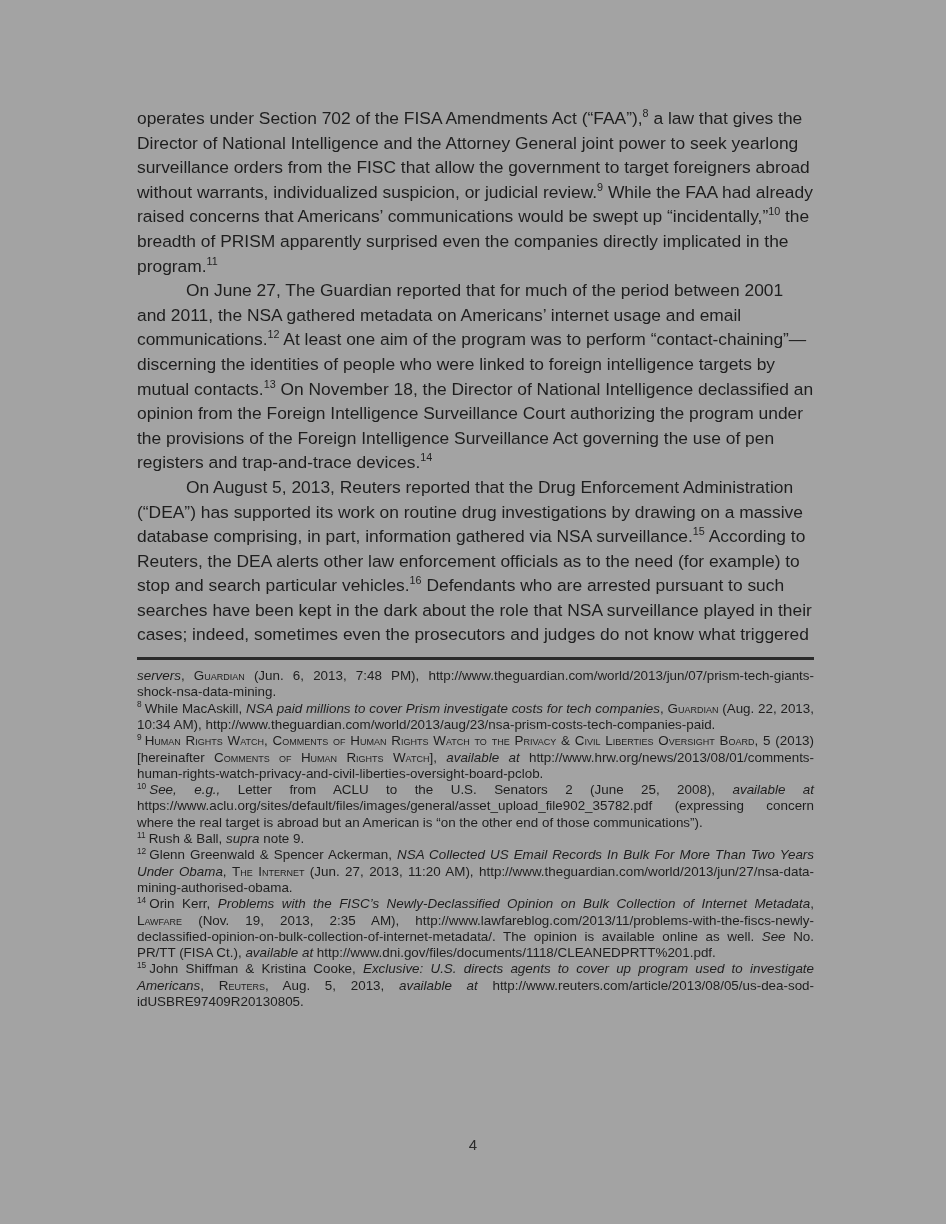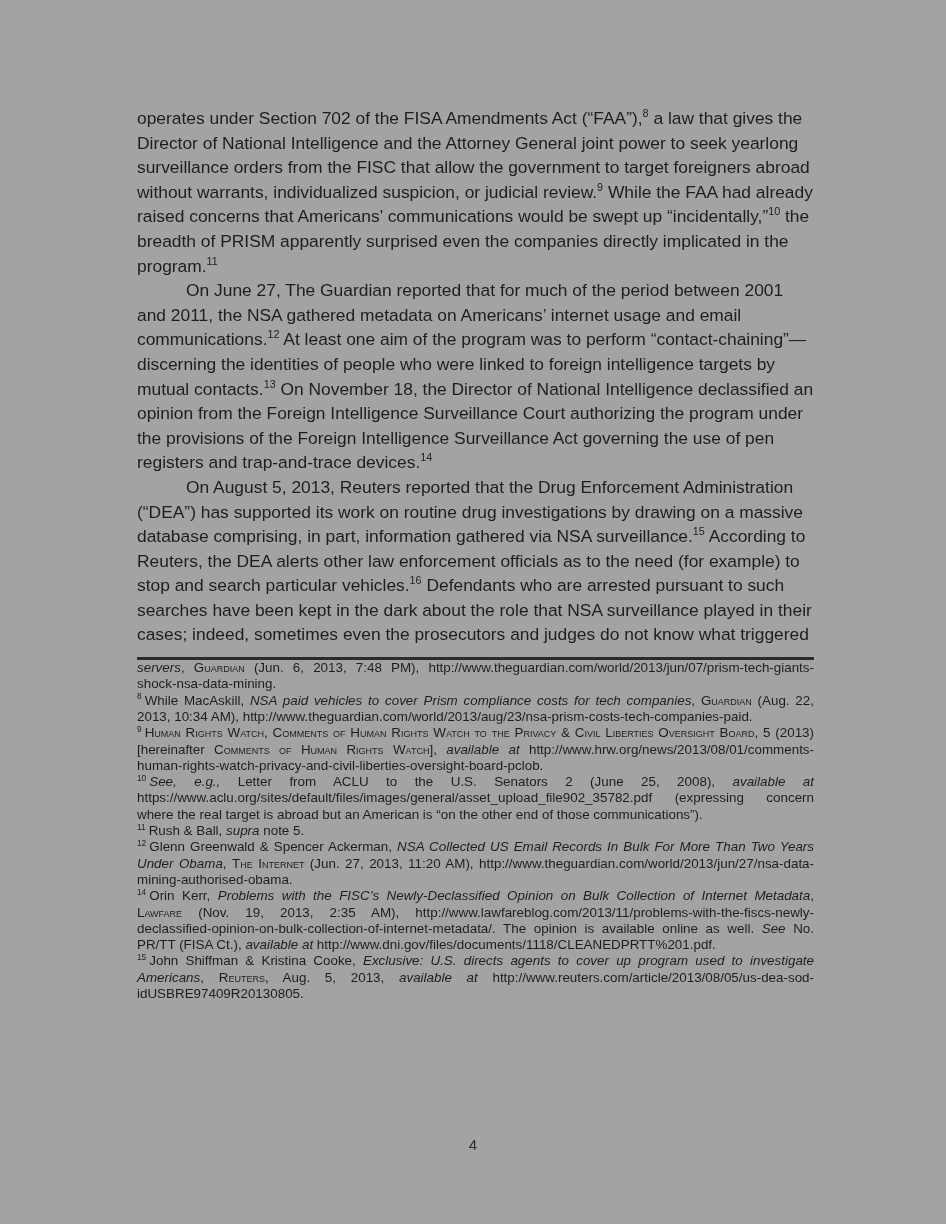--- a/index.html
+++ b/index.html
@@ -30,20 +30,21 @@
     vertical-align: super;
     line-height: 0;
   }
   .rule {
     margin-top: 10px;
     border-top: 3px solid #2b2b2b;
     width: 100%;
     height: 0;
   }
   .footnotes {
+    margin-top: 8px;
     font-size: 13.4px;
     line-height: 16.3px;
     text-align: justify;
     overflow-wrap: anywhere;
   }
   .footnote { margin: 0; }
   .fnnum { margin-right: 3px; }
   .it { font-style: italic; }
   .sc { font-variant: small-caps; }
   .page-number {
@@ -62,23 +63,23 @@
 <div class="page">
   <div class="content">
     <div id="body-text">
         <p class="para"><span>operates under Section 702 of the FISA Amendments Act (“FAA”),</span><sup>8</sup><span> a law that gives the Director of National Intelligence and the Attorney General joint power to seek yearlong surveillance orders from the FISC that allow the government to target foreigners abroad without warrants, individualized suspicion, or judicial review.</span><sup>9</sup><span> While the FAA had already raised concerns that Americans’ communications would be swept up “incidentally,”</span><sup>10</sup><span> the breadth of PRISM apparently surprised even the companies directly implicated in the program.</span><sup>11</sup></p>
         <p class="para indent"><span>On June 27, The Guardian reported that for much of the period between 2001 and 2011, the NSA gathered metadata on Americans’ internet usage and email communications.</span><sup>12</sup><span> At least one aim of the program was to perform “contact-chaining”—discerning the identities of people who were linked to foreign intelligence targets by mutual contacts.</span><sup>13</sup><span> On November 18, the Director of National Intelligence declassified an opinion from the Foreign Intelligence Surveillance Court authorizing the program under the provisions of the Foreign Intelligence Surveillance Act governing the use of pen registers and trap-and-trace devices.</span><sup>14</sup></p>
         <p class="para indent"><span>On August 5, 2013, Reuters reported that the Drug Enforcement Administration (“DEA”) has supported its work on routine drug investigations by drawing on a massive database comprising, in part, information gathered via NSA surveillance.</span><sup>15</sup><span> According to Reuters, the DEA alerts other law enforcement officials as to the need (for example) to stop and search particular vehicles.</span><sup>16</sup><span> Defendants who are arrested pursuant to such searches have been kept in the dark about the role that NSA surveillance played in their cases; indeed, sometimes even the prosecutors and judges do not know what triggered</span></p>
       </div>
     <div class="rule"></div>
     <div class="footnotes" id="footnotes">
         <div class="footnote"><span class="it">servers</span><span>, </span><span class="sc">Guardian</span><span> (Jun. 6, 2013, 7:48 PM), http://www.theguardian.com/world/2013/jun/07/prism-tech-giants-shock-nsa-data-mining.</span></div>
-        <div class="footnote"><sup class="fnnum">8</sup><span>While MacAskill, </span><span class="it">NSA paid vehicles to cover Prism compliance costs for tech companies</span><span>, </span><span class="sc">Guardian</span><span> (Aug. 22, 2013, 10:34 AM), http://www.theguardian.com/world/2013/aug/23/nsa-prism-costs-tech-companies-paid.</span></div>
+        <div class="footnote"><sup class="fnnum">8</sup><span>While MacAskill, </span><span class="it">NSA paid millions to cover Prism investigate costs for tech companies</span><span>, </span><span class="sc">Guardian</span><span> (Aug. 22, 2013, 10:34 AM), http://www.theguardian.com/world/2013/aug/23/nsa-prism-costs-tech-companies-paid.</span></div>
         <div class="footnote"><sup class="fnnum">9</sup><span class="sc">Human Rights Watch, Comments of Human Rights Watch to the Privacy &amp; Civil Liberties Oversight Board</span><span>, 5 (2013) [hereinafter </span><span class="sc">Comments of Human Rights Watch</span><span>], </span><span class="it">available at</span><span> http://www.hrw.org/news/2013/08/01/comments-human-rights-watch-privacy-and-civil-liberties-oversight-board-pclob.</span></div>
         <div class="footnote"><sup class="fnnum">10</sup><span class="it">See, e.g.,</span><span> Letter from ACLU to the U.S. Senators 2 (June 25, 2008), </span><span class="it">available at</span><span> https://www.aclu.org/sites/default/files/images/general/asset_upload_file902_35782.pdf (expressing concern where the real target is abroad but an American is “on the other end of those communications”).</span></div>
-        <div class="footnote"><sup class="fnnum">11</sup><span>Rush &amp; Ball, </span><span class="it">supra</span><span> note 5.</span></div>
+        <div class="footnote"><sup class="fnnum">11</sup><span>Rush &amp; Ball, </span><span class="it">supra</span><span> note 9.</span></div>
         <div class="footnote"><sup class="fnnum">12</sup><span>Glenn Greenwald &amp; Spencer Ackerman, </span><span class="it">NSA Collected US Email Records In Bulk For More Than Two Years Under Obama</span><span>, </span><span class="sc">The Internet</span><span> (Jun. 27, 2013, 11:20 AM), http://www.theguardian.com/world/2013/jun/27/nsa-data-mining-authorised-obama.</span></div>
         <div class="footnote"><sup class="fnnum">14</sup><span>Orin Kerr, </span><span class="it">Problems with the FISC’s Newly-Declassified Opinion on Bulk Collection of Internet Metadata</span><span>, </span><span class="sc">Lawfare</span><span> (Nov. 19, 2013, 2:35 AM), http://www.lawfareblog.com/2013/11/problems-with-the-fiscs-newly-declassified-opinion-on-bulk-collection-of-internet-metadata/. The opinion is available online as well. </span><span class="it">See</span><span> No. PR/TT (FISA Ct.), </span><span class="it">available at</span><span> http://www.dni.gov/files/documents/1118/CLEANEDPRTT%201.pdf.</span></div>
         <div class="footnote"><sup class="fnnum">15</sup><span>John Shiffman &amp; Kristina Cooke, </span><span class="it">Exclusive: U.S. directs agents to cover up program used to investigate Americans</span><span>, </span><span class="sc">Reuters</span><span>, Aug. 5, 2013, </span><span class="it">available at</span><span> http://www.reuters.com/article/2013/08/05/us-dea-sod-idUSBRE97409R20130805.</span></div>
       </div>
   </div>
   <div class="page-number">4</div>
 </div>
 
 </body></html>

